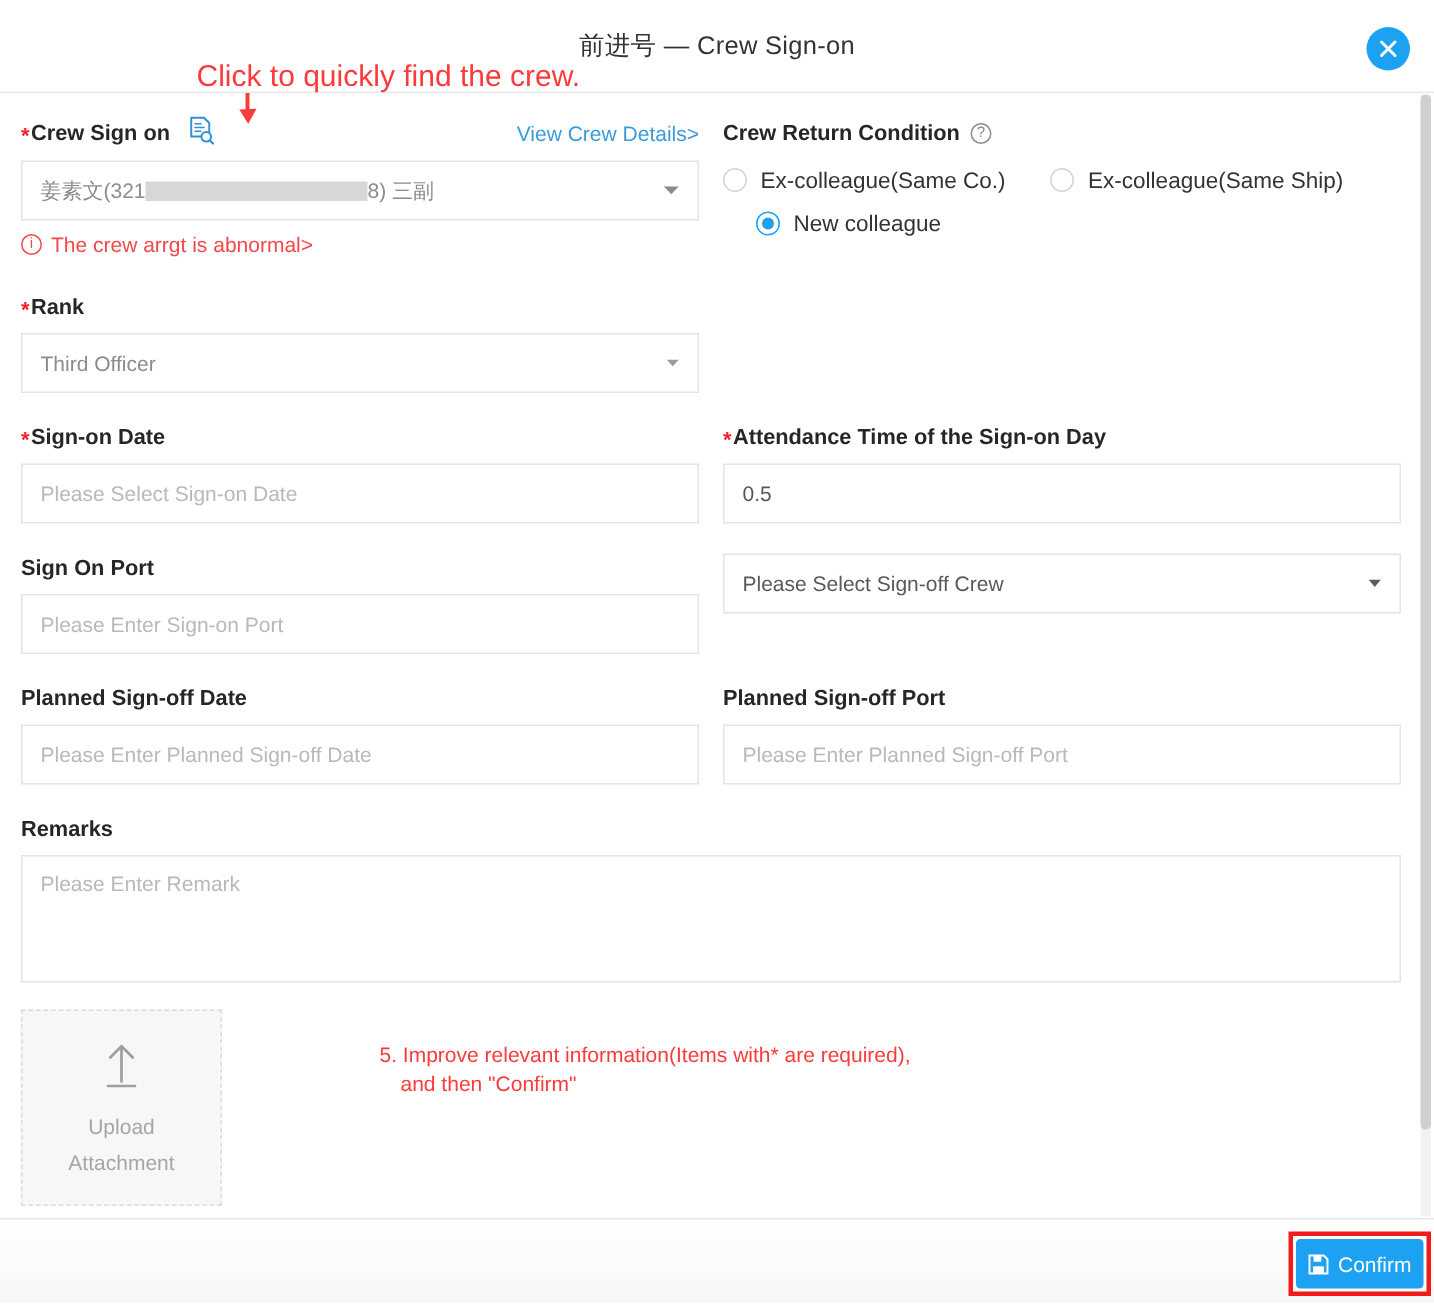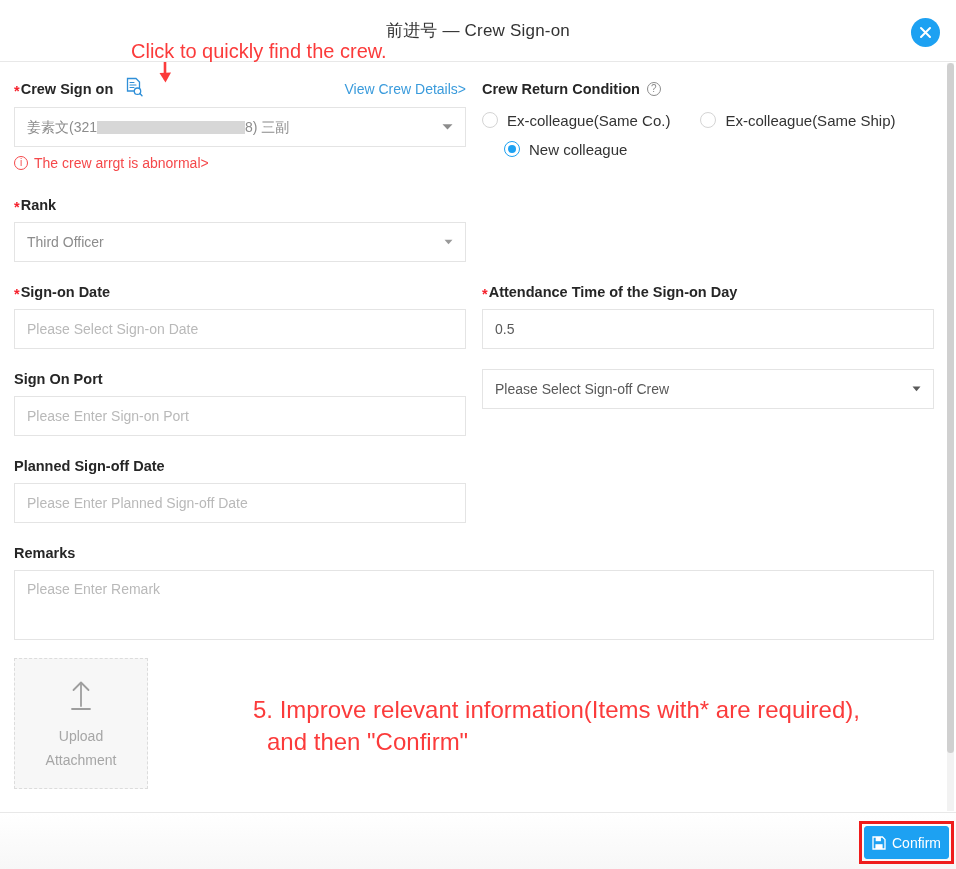--- a/index.html
+++ b/index.html
@@ -50,21 +50,21 @@
     color: #fb3b3b;
     font-size: 19px;
     line-height: 1.35;
     white-space: pre;
     pointer-events: none;
     z-index: 40;
   }
   .anno-top { top: 38px; left: 131px; font-size: 20px; }
   .anno-bottom {
     top: 694px; left: 253px;
-    font-size: 24px;
+    font-size: 14px;
     white-space: normal;
     width: 660px;
   }
   .anno-bottom .line2 { display: block; padding-left: 14px; }
 
   .arrow-down {
     position: absolute;
     top: 62px; left: 156px;
     z-index: 41;
     pointer-events: none;
@@ -216,21 +216,21 @@
     top: 3px; left: 3px;
     width: 8px; height: 8px;
     border-radius: 50%;
     background: #1da1f2;
   }
   .radio-row2 { margin-top: 12px; padding-left: 22px; }
 
   
   .textarea {
     width: 920px;
-    height: 70px;
+    height: 85px;
     border: 1px solid #e4e4e4;
     background: #ffffff;
     padding: 10px 12px;
     font-size: 14px;
     color: #b9b9b9;
   }
 
   
   .upload-box {
     width: 134px; height: 131px;
@@ -417,20 +417,24 @@
           </svg>
         </div>
       </div>
     </div>
 
     <div class="row" style="margin-top:20px;">
       <div class="col">
         <div class="field-label">Planned Sign-off Date</div>
         <div class="input">Please Enter Planned Sign-off Date</div>
       </div>
+      <div class="col">
+        <div class="field-label">Planned Sign-off Port</div>
+        <div class="input">Please Enter Planned Sign-off Port</div>
+      </div>
     </div>
 
     <div class="row" style="margin-top:20px;">
       <div class="col-full">
         <div class="field-label">Remarks</div>
         <div class="textarea">Please Enter Remark</div>
       </div>
     </div>
 
     <div class="upload-box">

